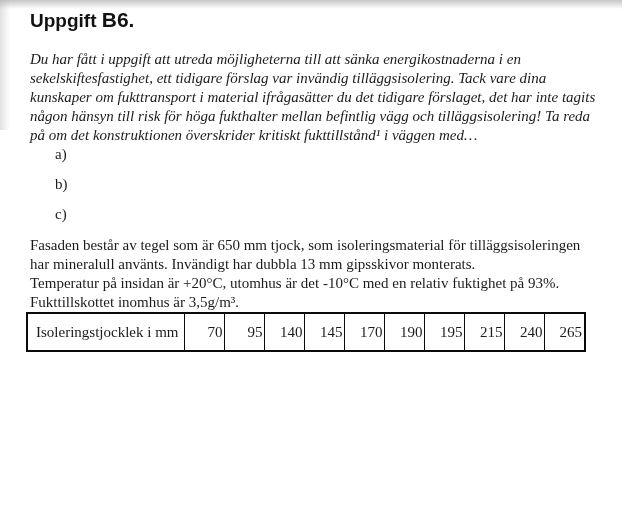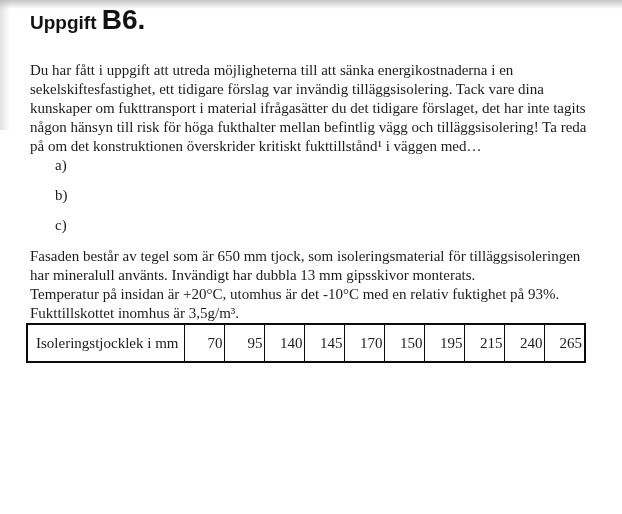--- a/index.html
+++ b/index.html
@@ -33,25 +33,26 @@
     padding: 9px 18px 0 30px;
   }
   .doc-title {
     font-family: "Liberation Sans", sans-serif;
     font-weight: bold;
     font-size: 19px;
     line-height: 22px;
     margin: 0;
     color: #121212;
   }
-  .doc-title .title-code { font-size: 28px; }
+  .doc-title .title-code { font-size: 21px; }
   .multiline { white-space: pre-line; }
   .intro {
-    margin-top: 27px;
+    margin-top: 18px;
     width: 582px;
+    font-style: italic;
   }
   .task-list { margin-top: 0; }
   .list-item {
     display: flex;
     padding-left: 25px;
   }
   .list-item + .list-item { margin-top: 11px; }
   .list-item .item-label {
     width: 50px;
     flex: 0 0 50px;
@@ -150,21 +151,21 @@
         <col style="width:40px">
     </colgroup>
     <tbody>
       <tr class="value-row">
         <td class="label-cell">Isoleringstjocklek i mm</td>
         <td class="value-cell">70</td>
         <td class="value-cell">95</td>
         <td class="value-cell">140</td>
         <td class="value-cell">145</td>
         <td class="value-cell">170</td>
-        <td class="value-cell">150</td>
+        <td class="value-cell">190</td>
         <td class="value-cell">195</td>
         <td class="value-cell">215</td>
         <td class="value-cell">240</td>
         <td class="value-cell">265</td>
       </tr>
     </tbody>
   </table>
 
 </div>
 

